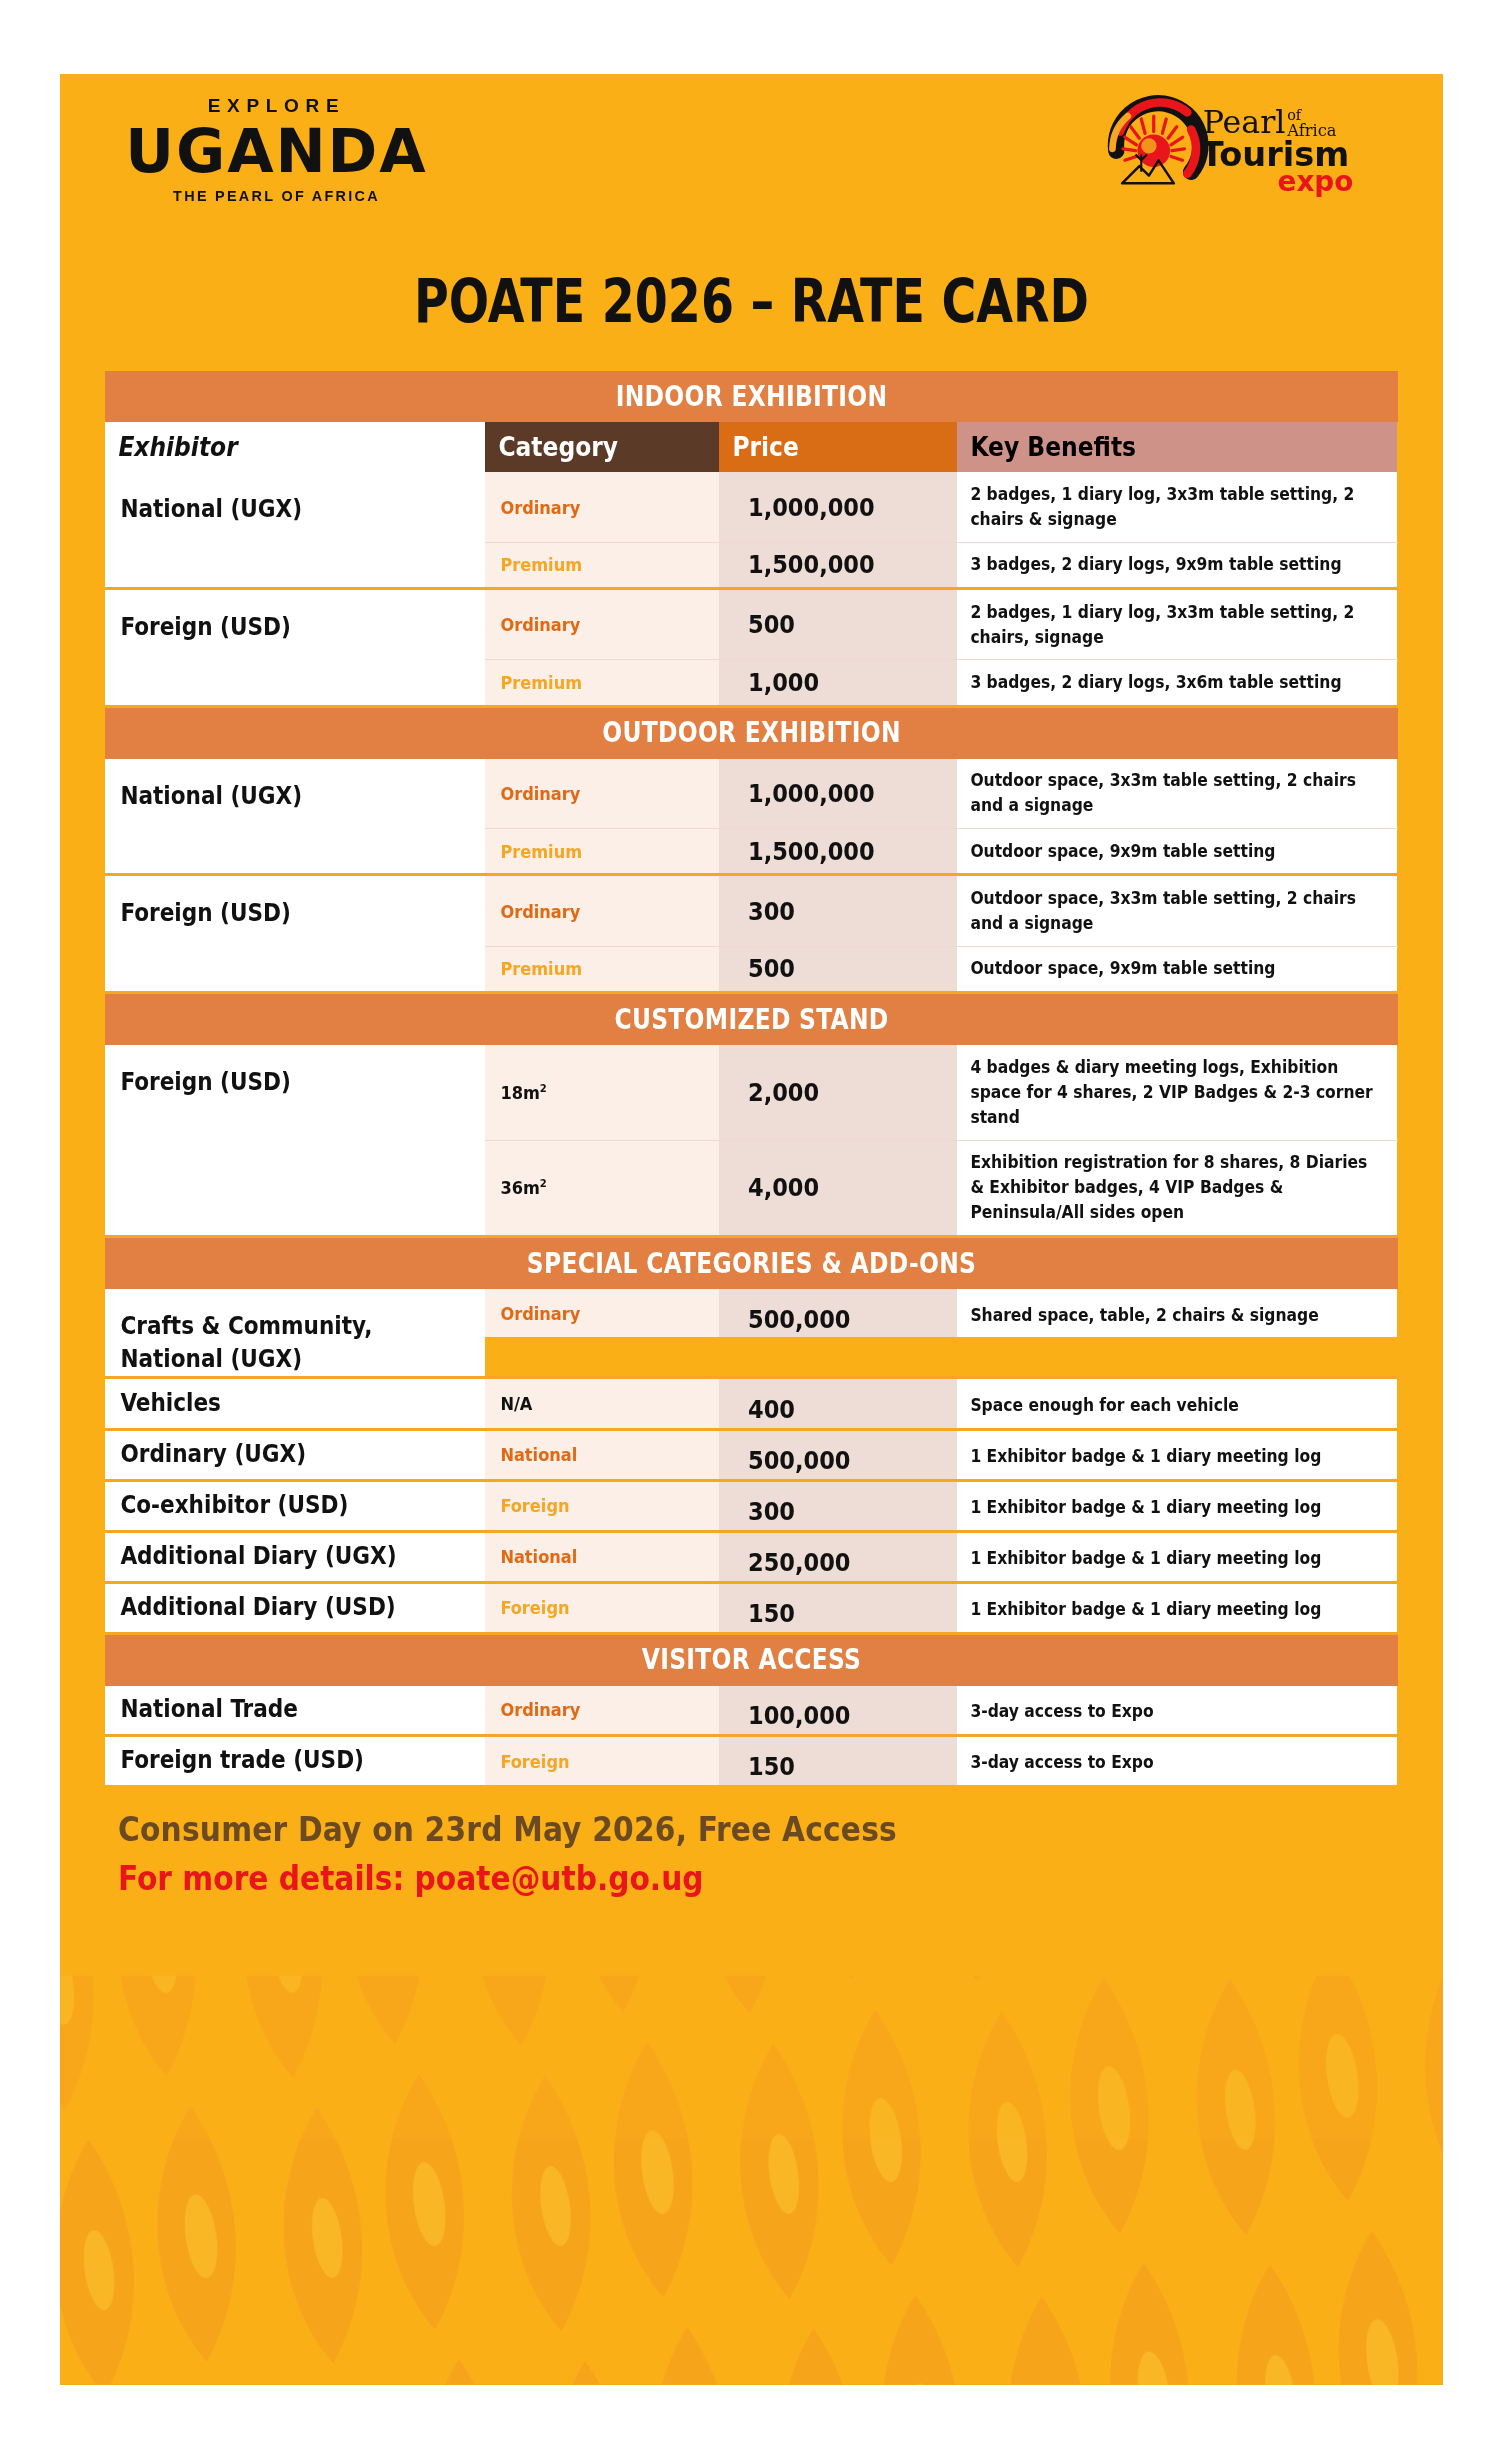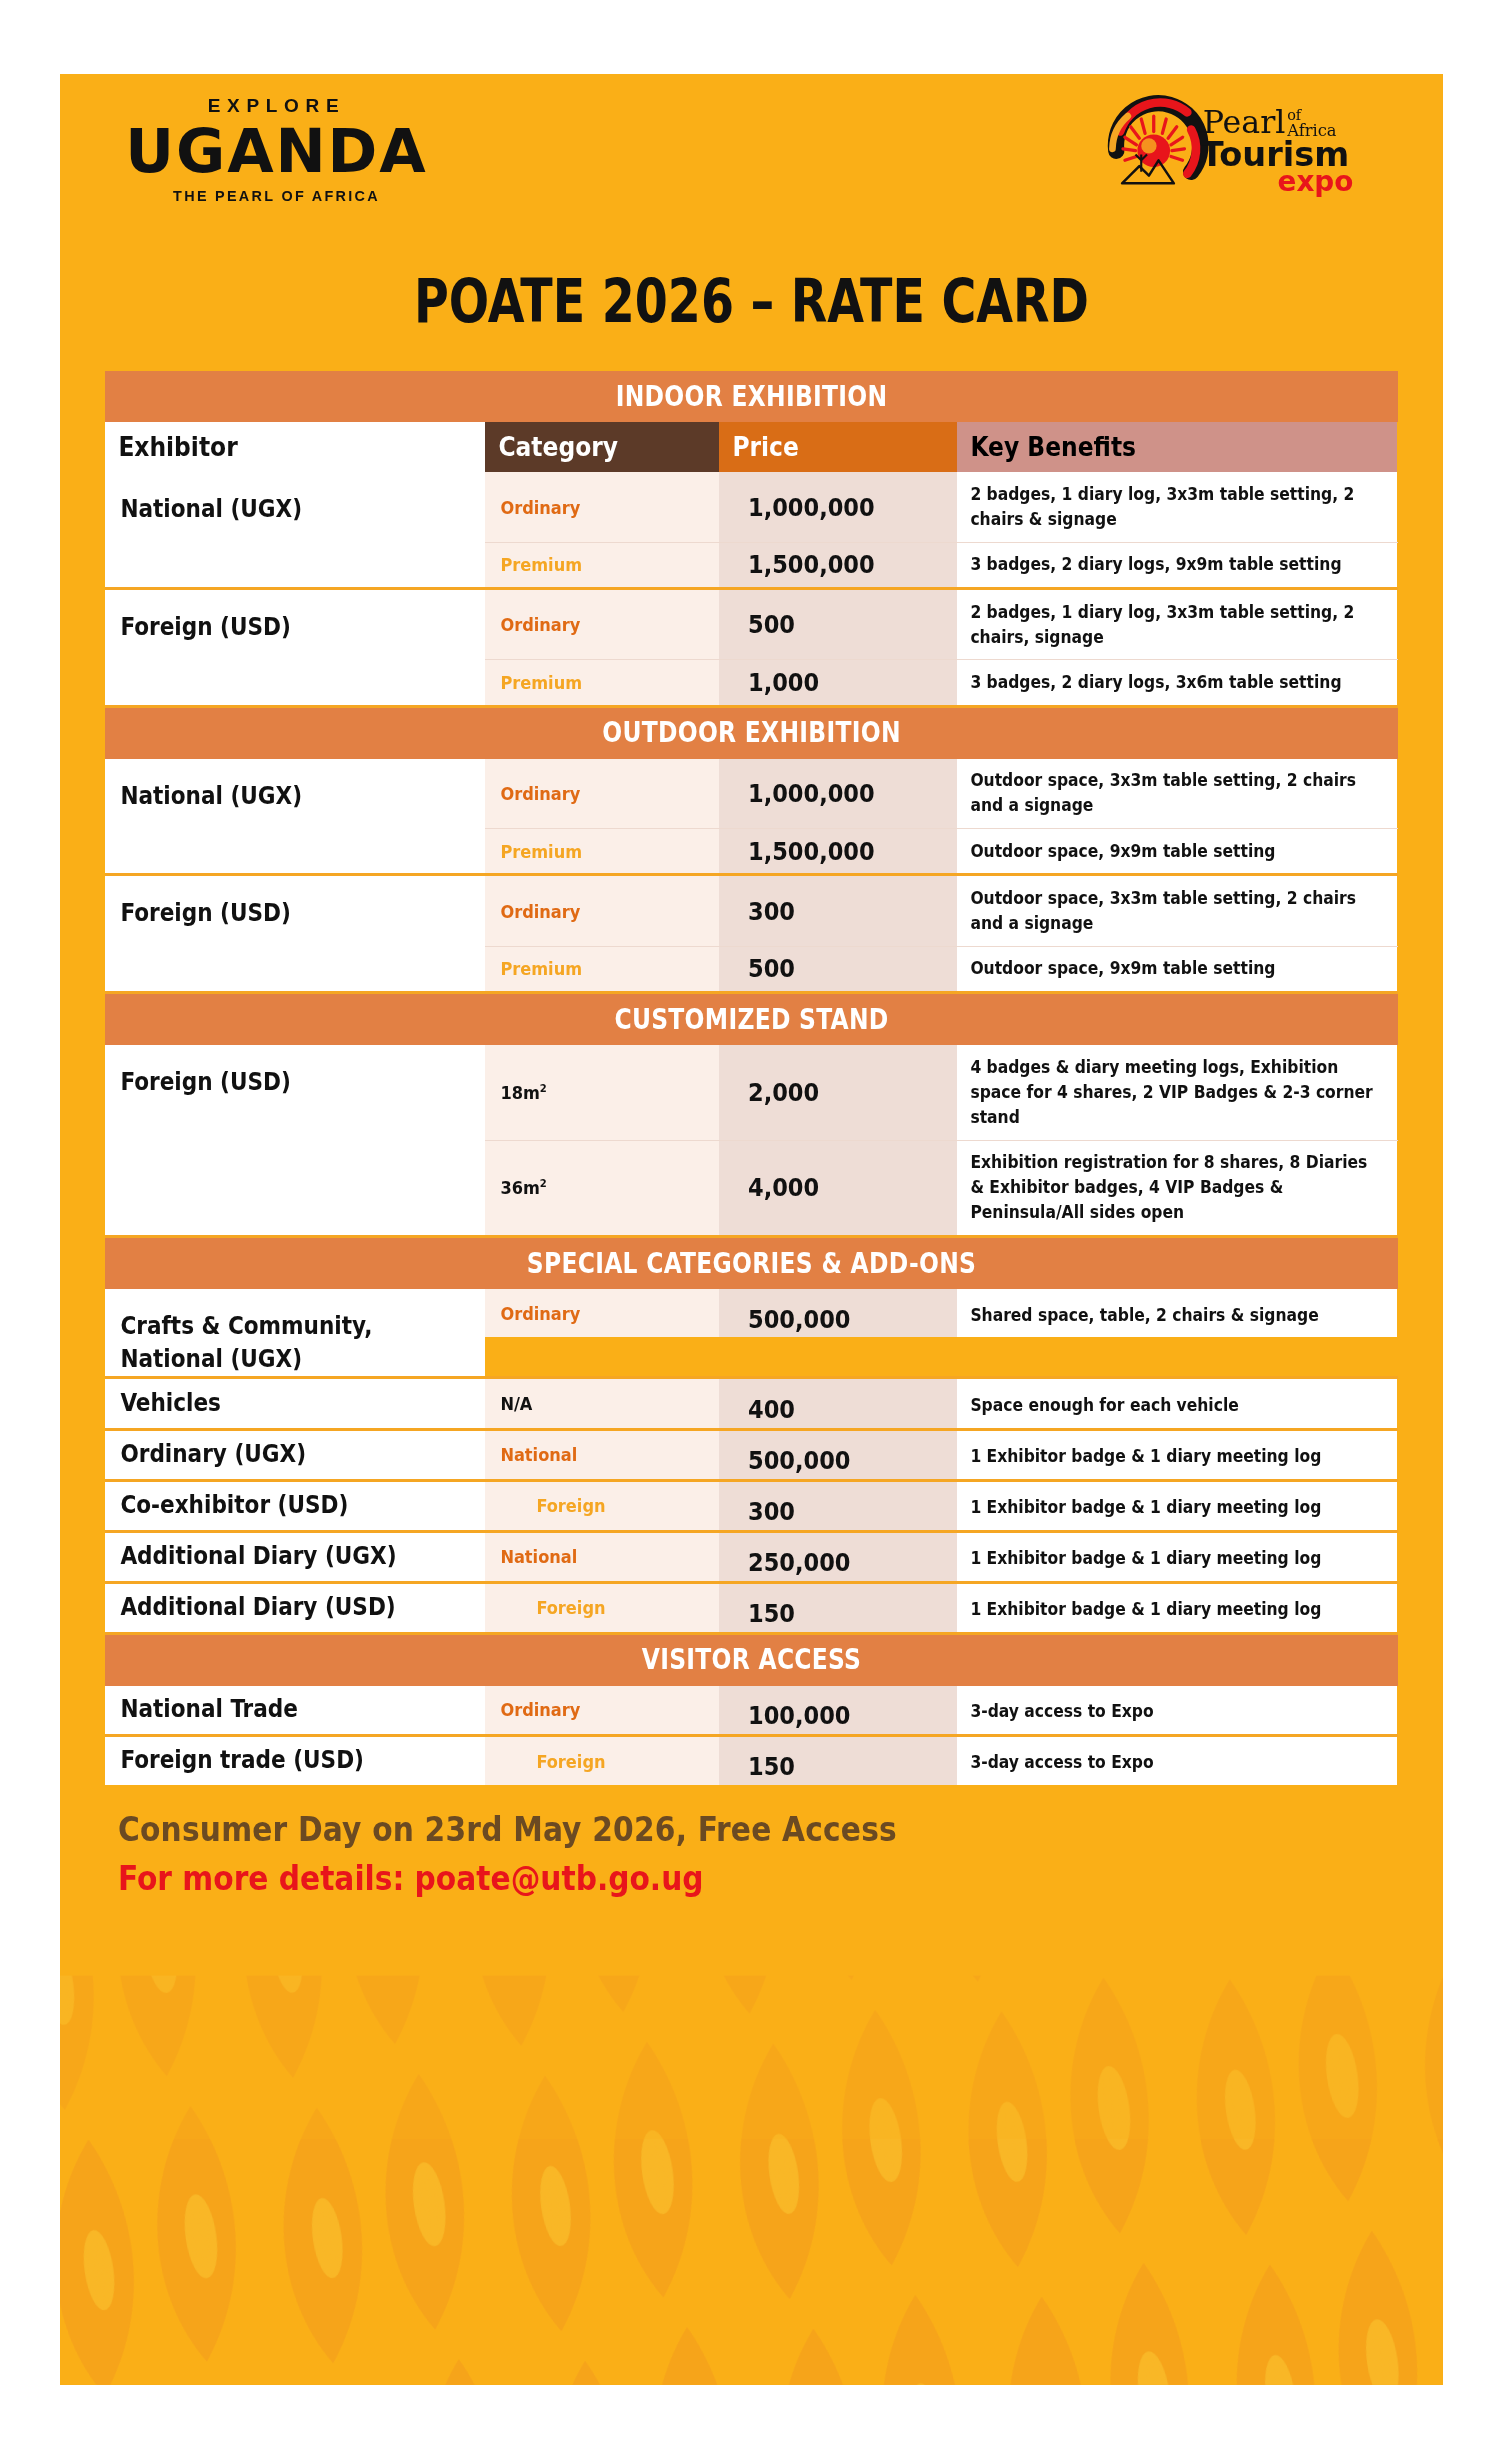--- a/index.html
+++ b/index.html
@@ -91,21 +91,21 @@
   .band-wrap{background:#E28044;}
 
   .hdr{display:flex;}
   .hdr .cell{
     font-family:"DejaVu Sans Condensed","Liberation Sans Narrow","Liberation Sans",sans-serif;
     font-weight:bold;
     font-size:26px;
     padding:9.6px 13.4px 10.6px 13.4px;
     box-sizing:border-box;
   }
-  .c-exh{width:380px;}
+  .c-exh{width:380px;font-style:italic;}
   .c-cat{width:234px;}
   .c-pri{width:238px;}
   .c-ben{width:440px;}
 
   .hdr .c-exh{background:#ffffff;color:#111111;}
   .hdr .c-cat{background:#5C3A28;color:#ffffff;}
   .hdr .c-pri{background:#D96D16;color:#ffffff;}
   .hdr .c-ben{background:#CF9289;color:#000000;}
 
   
@@ -164,21 +164,21 @@
   }
   
   .subrow.topalign .pri,
   .subrow.topalign .ben{align-items:flex-start;}
   .subrow.topalign .pri{padding-top:15.4px;}
   .subrow.topalign .ben{padding-top:13.4px;}
 
   .cat-ordinary{color:#E06A14;}
   .cat-premium{color:#F5A623;}
   .cat-national{color:#E06A14;}
-  .cat-foreign{color:#F5A623;margin-left:36px;}
+  .cat-foreign{color:#F5A623;}
   .cat-plain{color:#111111;}
 
   sup{font-size:0.62em;vertical-align:super;}
 
   
   #footer{
     position:relative;
     margin:25px 0 0 58px;
   }
   #footer .line1{

